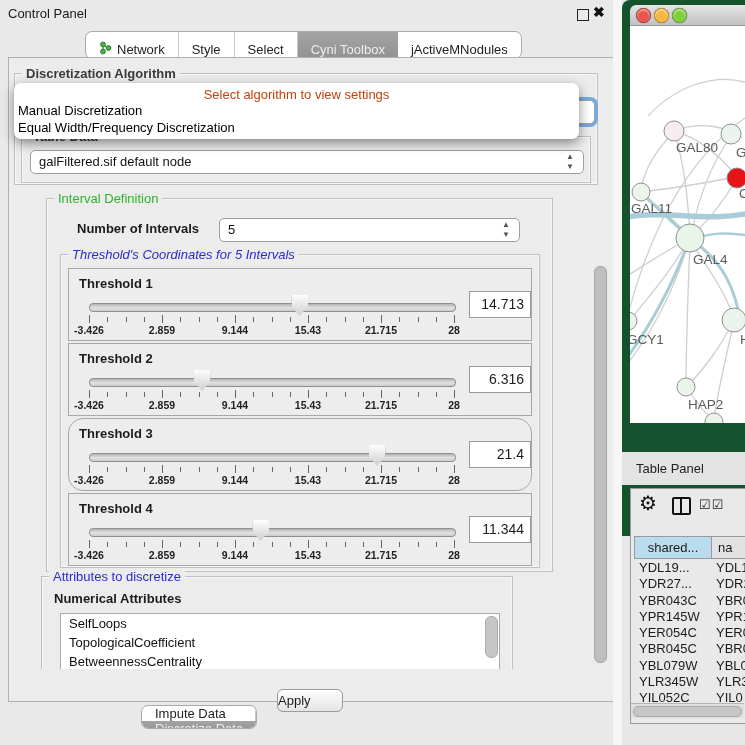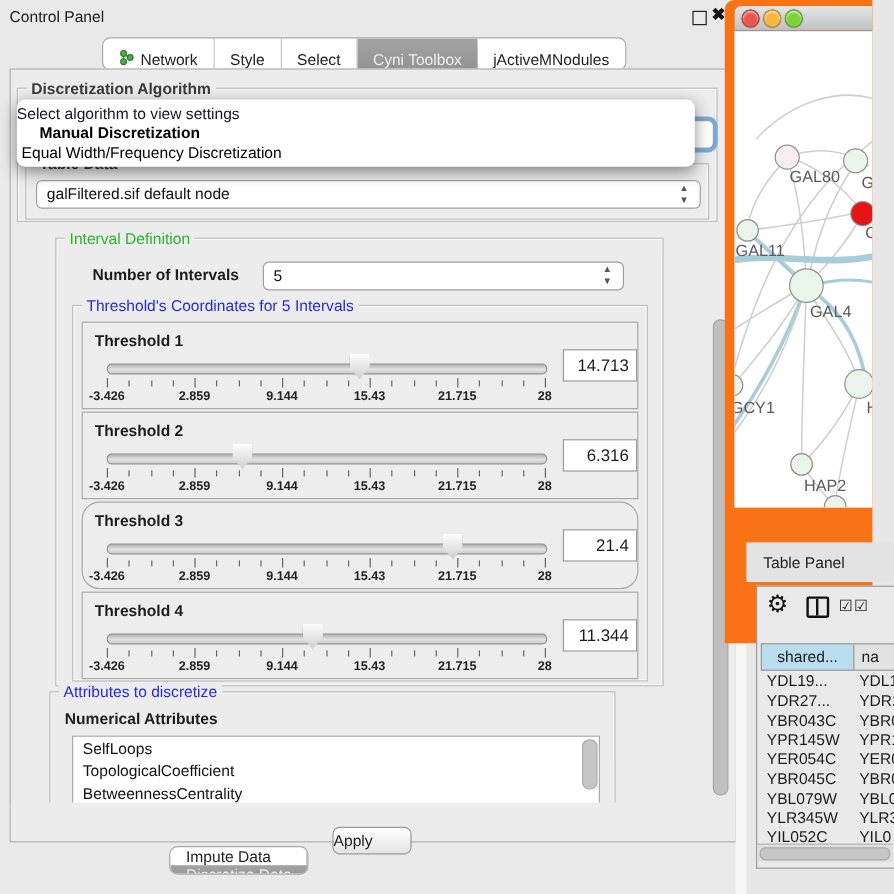--- a/index.html
+++ b/index.html
@@ -34,23 +34,23 @@
   .combo{position:absolute;background:#fff;border:1px solid #a0a0a0;border-radius:5px;
          font-size:13px;line-height:22px;padding-left:8px;color:#111;}
   .spinner{position:absolute;right:9px;top:1px;font-size:8px;line-height:10px;color:#555;text-align:center;}
 
   
   #algo-combo{box-shadow:0 0 0 3px #76a9e0;}
 
   
   #algo-popup{left:5px;top:25px;width:565px;height:56px;background:#fff;border-radius:7px;
               box-shadow:0 4px 12px rgba(0,0,0,.45);z-index:40;}
-  #popup-hint{text-align:left;font-size:13px;color:#0f172a;padding-top:4px;}
+  #popup-hint{text-align:center;font-size:13px;color:#c2410c;padding-top:4px;}
   .popup-opt{font-size:13px;color:#000;padding-left:4px;line-height:17px;}
-  .popup-opt.bold{font-weight:bold;margin-left:15px;}
+  .popup-opt.bold{font-weight:normal;}
 
   #scroll-viewport{left:4px;top:130px;width:582px;height:481px;overflow:hidden;}
 
   #interval-group{left:33px;top:10px;width:505px;height:372px;}
   #noi-label{left:30px;top:22px;font-size:13px;font-weight:bold;}
   #thr-group{left:13px;top:55px;width:478px;height:312px;}
 
   .threshold-box{position:absolute;left:7px;width:462px;height:71px;background:#ededed;border:1px solid #a8a8a8;}
   .thr-label{position:absolute;left:10px;top:7px;font-size:13px;font-weight:bold;}
   .track{position:absolute;left:20px;top:34px;width:365px;height:7px;border:1px solid #8f8f8f;border-radius:4px;
@@ -72,21 +72,21 @@
   #attr-scroll{right:1px;top:2px;width:11px;height:40px;background:#c6c6c6;border:1px solid #adadad;border-radius:6px;}
 
   #apply-strip{left:0;top:611px;width:602px;height:31px;background:#ececec;display:flex;justify-content:center;align-items:flex-start;}
   #apply-btn{margin-top:20px;width:64px;height:21px;background:linear-gradient(#ffffff,#e4e4e4);
              border:1px solid #9a9a9a;border-radius:6px;font-size:13px;text-align:left;line-height:21px;}
 
   #panel-vscroll{left:585px;top:208px;width:11px;height:395px;background:#bfbfbf;border:1px solid #a6a6a6;border-radius:6px;}
 
   
   #right-gap{left:613px;top:0;width:9px;height:745px;background:#f6f6f6;}
-  #net-window{left:604px;top:0;width:123px;height:536px;background:#f97316;border-top-left-radius:8px;}
+  #net-window{left:622px;top:0;width:123px;height:536px;background:#14532d;border-top-left-radius:8px;}
   #net-titlebar{left:8px;top:5px;width:115px;height:20px;border-top-left-radius:6px;
                 background:linear-gradient(#e6e6e6,#c0c0c0);border-bottom:1px solid #969696;}
   .light{position:absolute;top:3px;width:13px;height:13px;border-radius:50%;box-shadow:inset 0 1px 2px rgba(255,255,255,.8),0 0 1px rgba(0,0,0,.6);}
   #net-canvas{left:8px;top:26px;width:115px;height:397px;background:#fff;overflow:hidden;}
   #net-canvas svg{position:absolute;left:0;top:0;}
   .edge{fill:none;stroke:#cfcfcf;stroke-width:1.3;}
   .tealedge{fill:none;stroke:#a8cdd9;}
   .nodelabel{font-family:"Liberation Sans",sans-serif;font-size:13.5px;fill:#5b5b5b;}
 
   #tp-header{left:622px;top:452px;width:123px;height:33px;background:#e3e3e3;}
@@ -170,21 +170,21 @@
         <span class="group-title t-green" style="font-weight:normal;">Interval Definition</span>
         <div id="noi-label" class="abs">Number of Intervals</div>
         <div class="combo" style="left:172px;top:19px;width:291px;height:22px;">
           <span>5</span>
           <span class="spinner">
             <span>▲</span><br><span>▼</span>
           </span>
         </div>
 
         <div id="thr-group" class="groupbox">
-          <span class="group-title t-blue" style="font-weight:normal;">Threshold's Coordinates for 5 Intervals</span>
+          <span class="group-title t-blue" style="font-weight:normal;font-style:italic;">Threshold's Coordinates for 5 Intervals</span>
 
           <div class="threshold-box" style="top:13px;">
             <div class="thr-label">Threshold 1</div>
             <div class="track"></div>
             <div class="thumb" style="left: 230.605px;"></div>
             <div class="ticks">
                 <div class="tick major" style="left: 20px;"></div>
                 <div class="tick" style="left: 38.25px;"></div>
                 <div class="tick" style="left: 56.5px;"></div>
                 <div class="tick" style="left: 74.75px;"></div>

